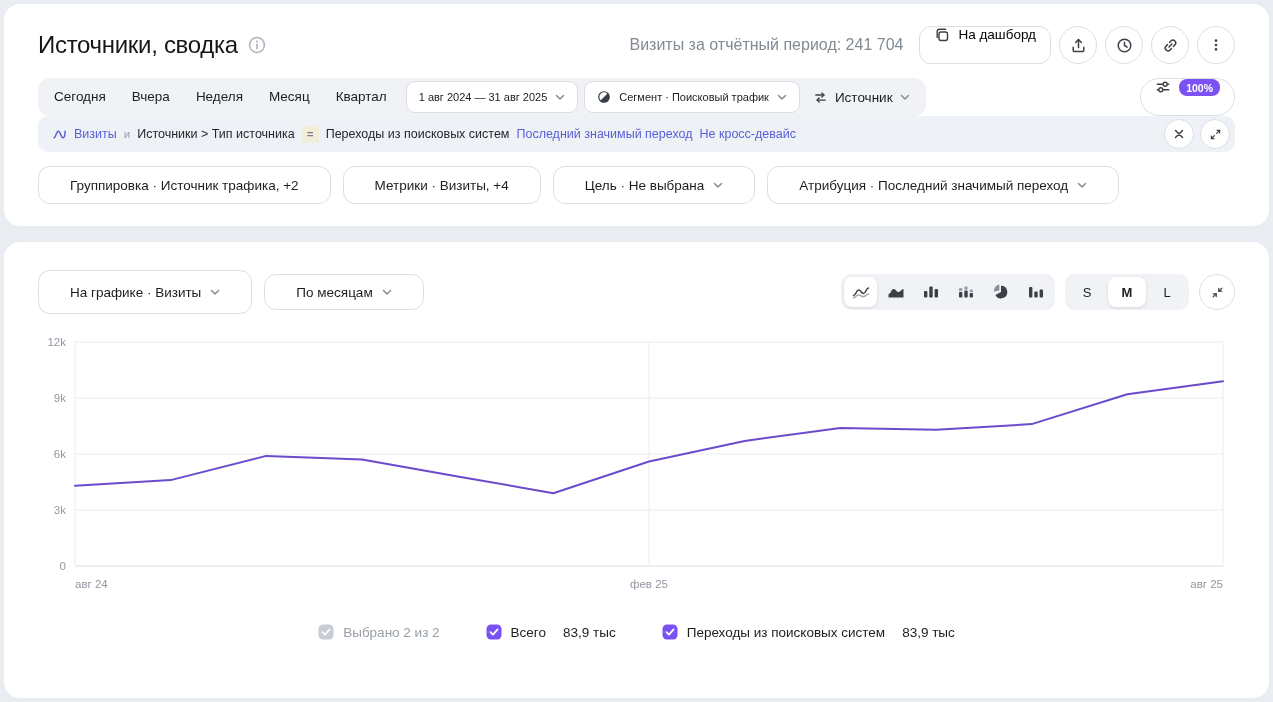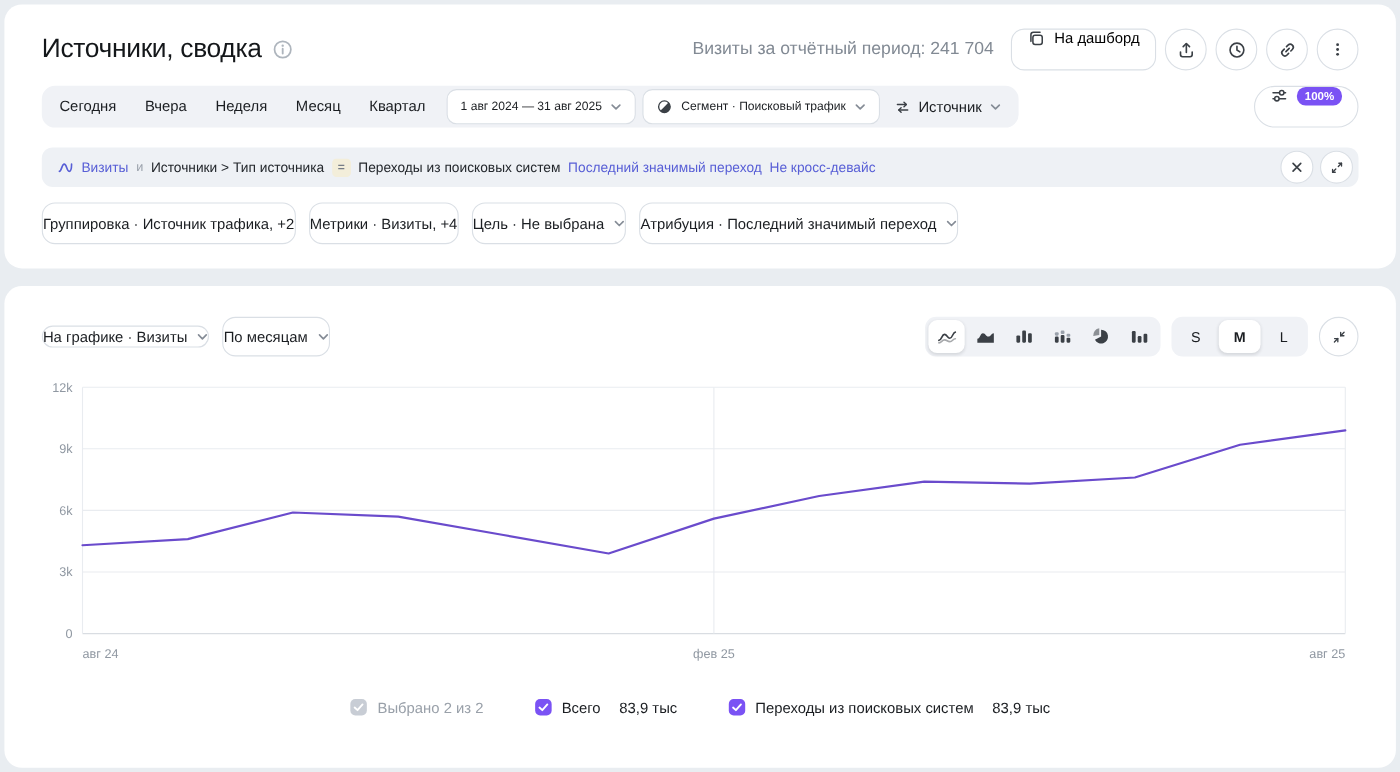--- a/index.html
+++ b/index.html
@@ -33,35 +33,35 @@
   
   .period-row{display:flex;align-items:center;justify-content:space-between;margin-top:10px;}
   .period-group{background:var(--grey-bg);border-radius:12px;padding:3px;display:flex;align-items:center;height:38px;}
   .ptab{padding:0 13px;height:32px;line-height:32px;font-size:13.5px;border-radius:9px;cursor:pointer;white-space:nowrap;}
   .inner-pill{background:#fff;border:1px solid var(--border);border-radius:9px;height:32px;
     display:flex;align-items:center;gap:8px;padding:0 12px;font-size:11px;cursor:pointer;margin-left:6px;white-space:nowrap;}
   .ghost-pill{display:flex;align-items:center;gap:7px;padding:0 13px;font-size:13.5px;cursor:pointer;white-space:nowrap;}
   .badge{background:var(--accent);color:#fff;font-size:10.5px;font-weight:700;border-radius:8px;padding:2.5px 7px;}
 
   
-  .filter-row{margin-top:18px;background:#eef1f5;border-radius:10px;height:36px;
+  .filter-row{background:#eef1f5;border-radius:10px;height:36px;
     display:flex;align-items:center;justify-content:space-between;padding:0 5px 0 14px;}
   .filter-left{display:flex;align-items:center;gap:7px;font-size:12.5px;white-space:nowrap;overflow:hidden;}
   .f-link{color:var(--link);cursor:pointer;}
   .f-conj{color:#9aa1ab;font-size:11.5px;}
   .f-dark{color:#24282d;}
   .op-badge{background:#f3eeda;color:#767d87;font-size:11px;font-weight:700;border-radius:4px;
     width:17px;height:17px;display:flex;align-items:center;justify-content:center;}
   .filter-actions{display:flex;align-items:center;gap:6px;}
   .mini-btn{width:30px;height:30px;border:1px solid var(--border);border-radius:50%;background:#fff;
     display:flex;align-items:center;justify-content:center;cursor:pointer;}
 
   
   .chips-row{display:flex;gap:12px;margin-top:14px;}
-  .chip{border:1px solid var(--border);border-radius:12px;height:38px;padding:0 0;background:#fff;
+  .chip{border:1px solid var(--border);border-radius:12px;height:38px;padding:0 31px;background:#fff;
     display:flex;align-items:center;gap:9px;font-size:13.5px;cursor:pointer;white-space:nowrap;}
 
   
   .chart-controls{display:flex;align-items:center;justify-content:space-between;}
   .cc-left{display:flex;align-items:center;gap:12px;}
   .cc-right{display:flex;align-items:center;gap:10px;}
   .count-badge{background:var(--accent);color:#fff;width:19px;height:19px;border-radius:50%;
     font-size:11px;font-weight:700;display:flex;align-items:center;justify-content:center;}
   .toggle-group{background:var(--grey-bg);border-radius:10px;padding:3px;display:flex;gap:2px;align-items:center;}
   .tg-btn{width:33px;height:30px;border-radius:8px;display:flex;align-items:center;justify-content:center;cursor:pointer;}
@@ -270,21 +270,21 @@
             </svg>
         </span>
       </div>
     </div>
   </div>
 
   <div class="card chart-card">
 
     <div class="chart-controls">
       <div class="cc-left">
-        <div class="chip" style="height:20px;">
+        <div class="chip" style="height:44px;">
           <span>На графике · Визиты</span>
           <span>
             <svg class="ic" width="10" height="7" viewBox="0 0 10 7" fill="none" stroke="#858c96" stroke-width="1.5" stroke-linecap="round" stroke-linejoin="round">
                 <path d="M1.5 1.5 5 5l3.5-3.5"></path>
               </svg>
           </span>
         </div>
         <div class="chip" style="height:36px;">
           <span>По месяцам</span>
           <span>

